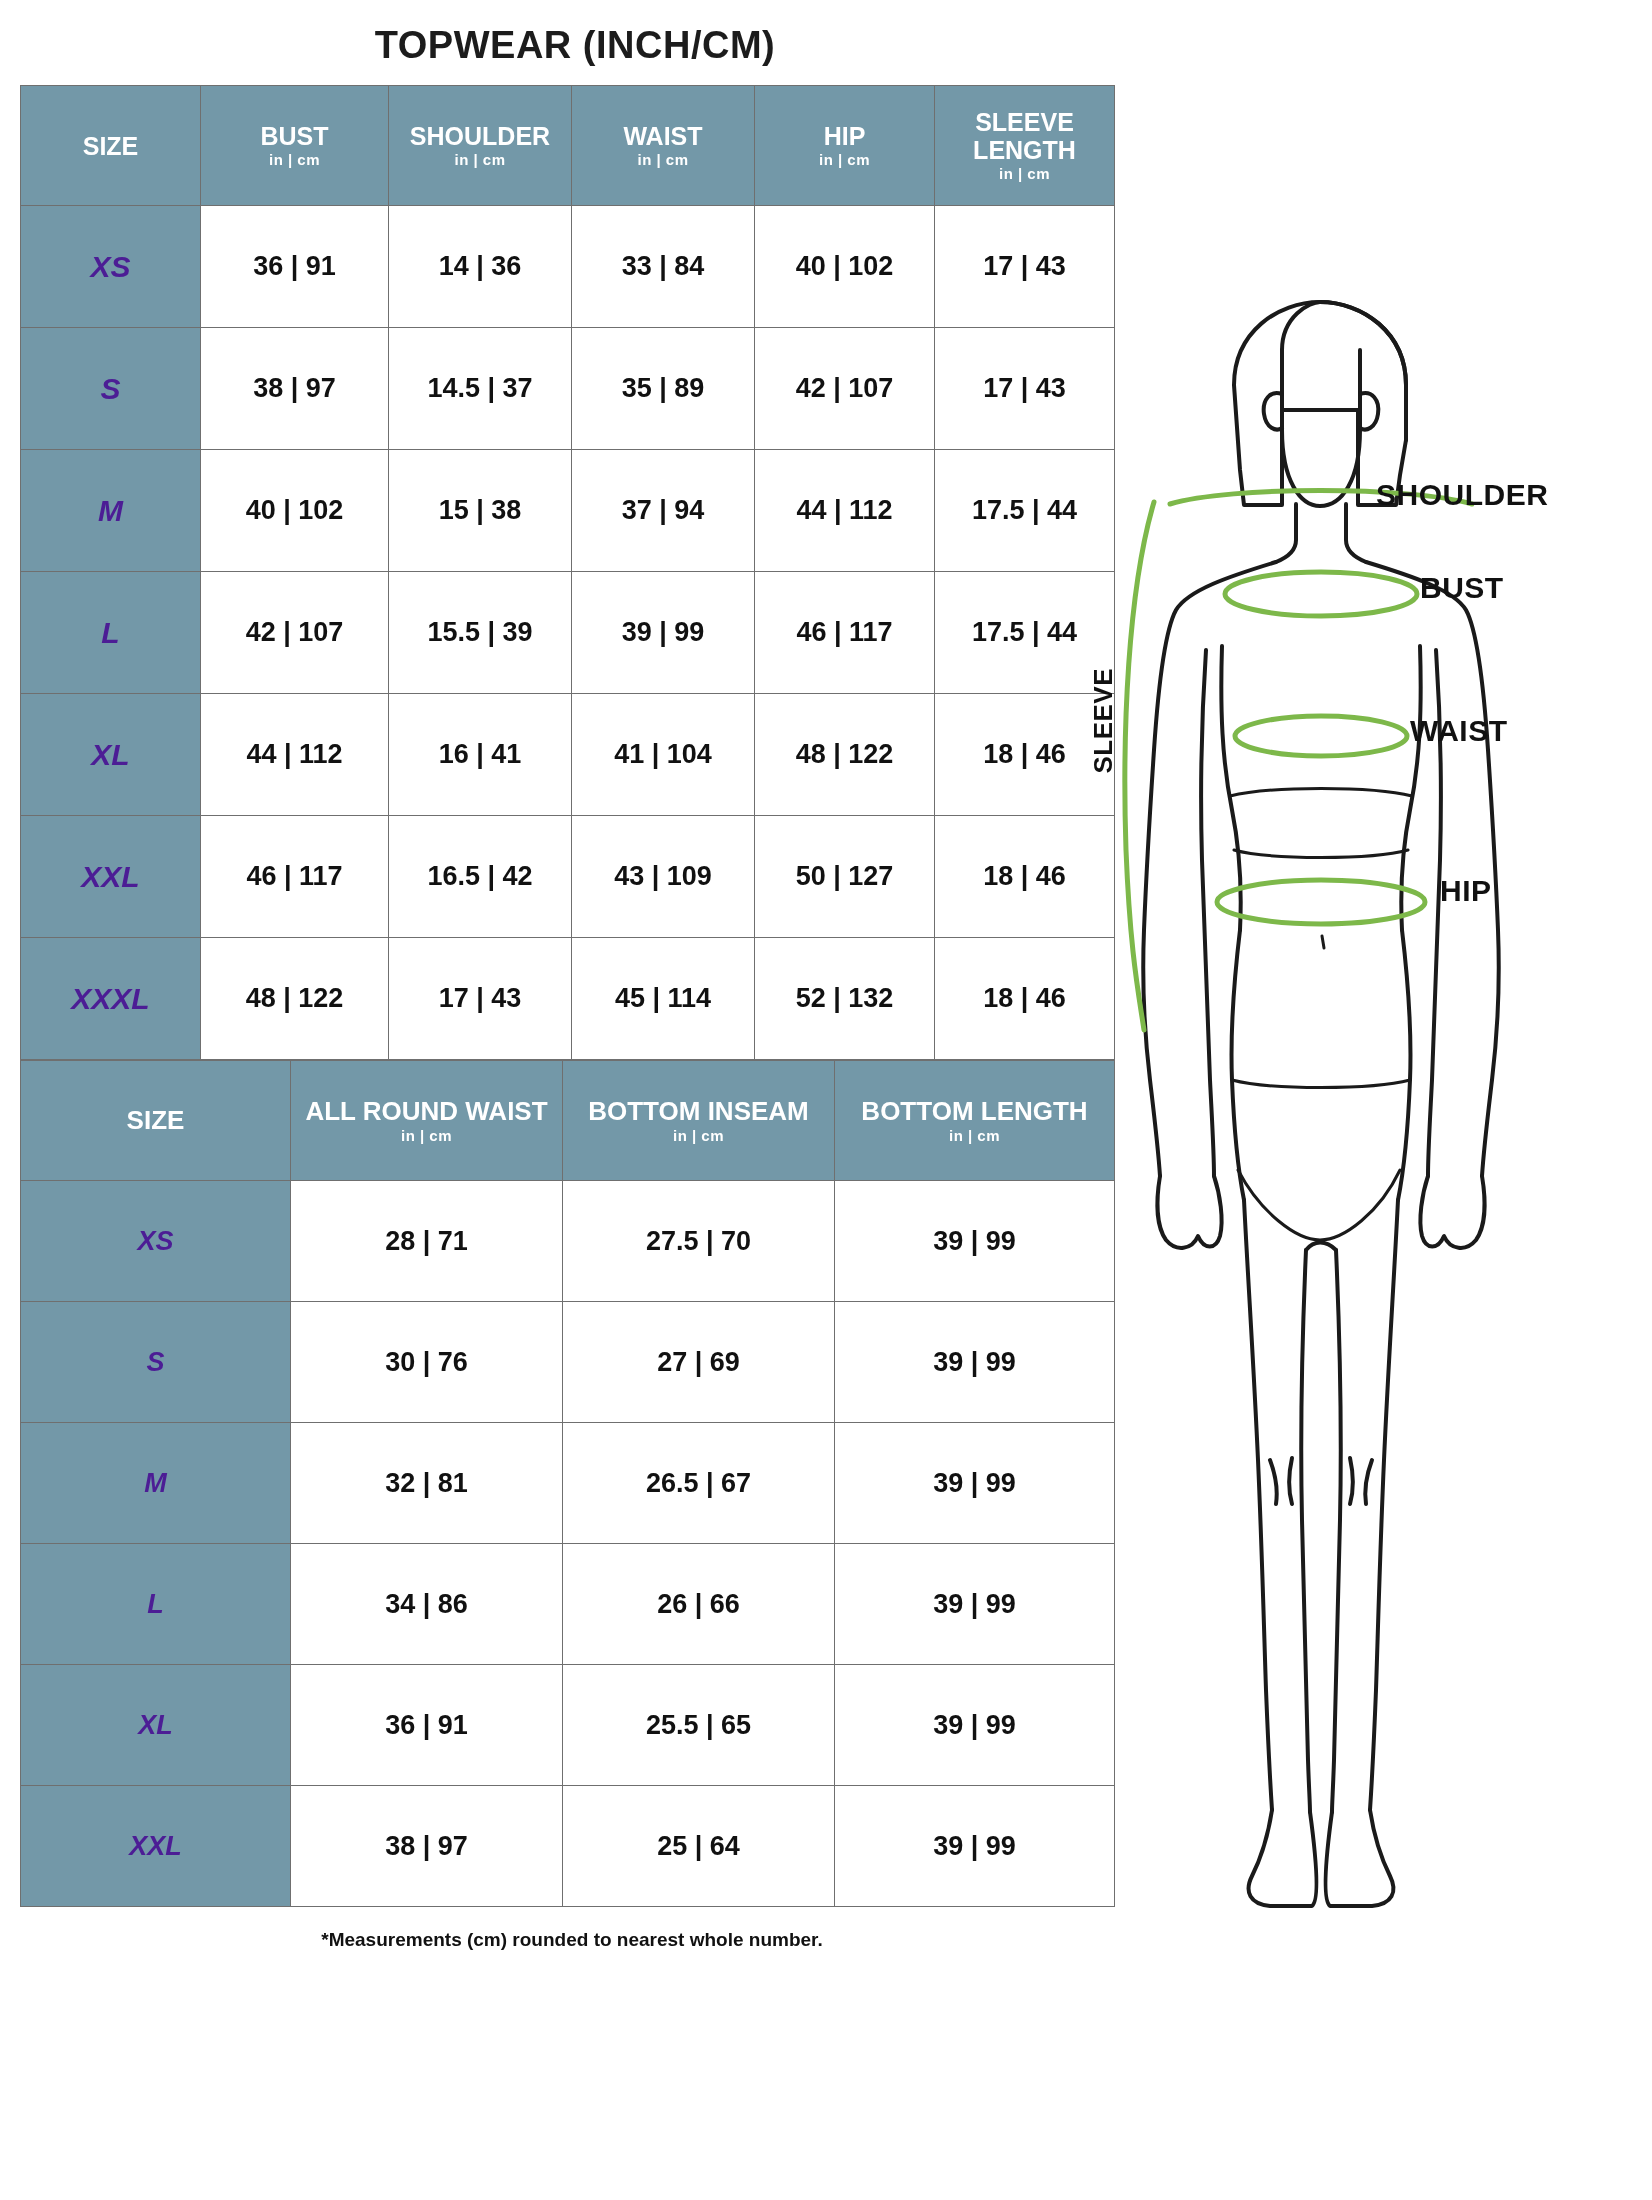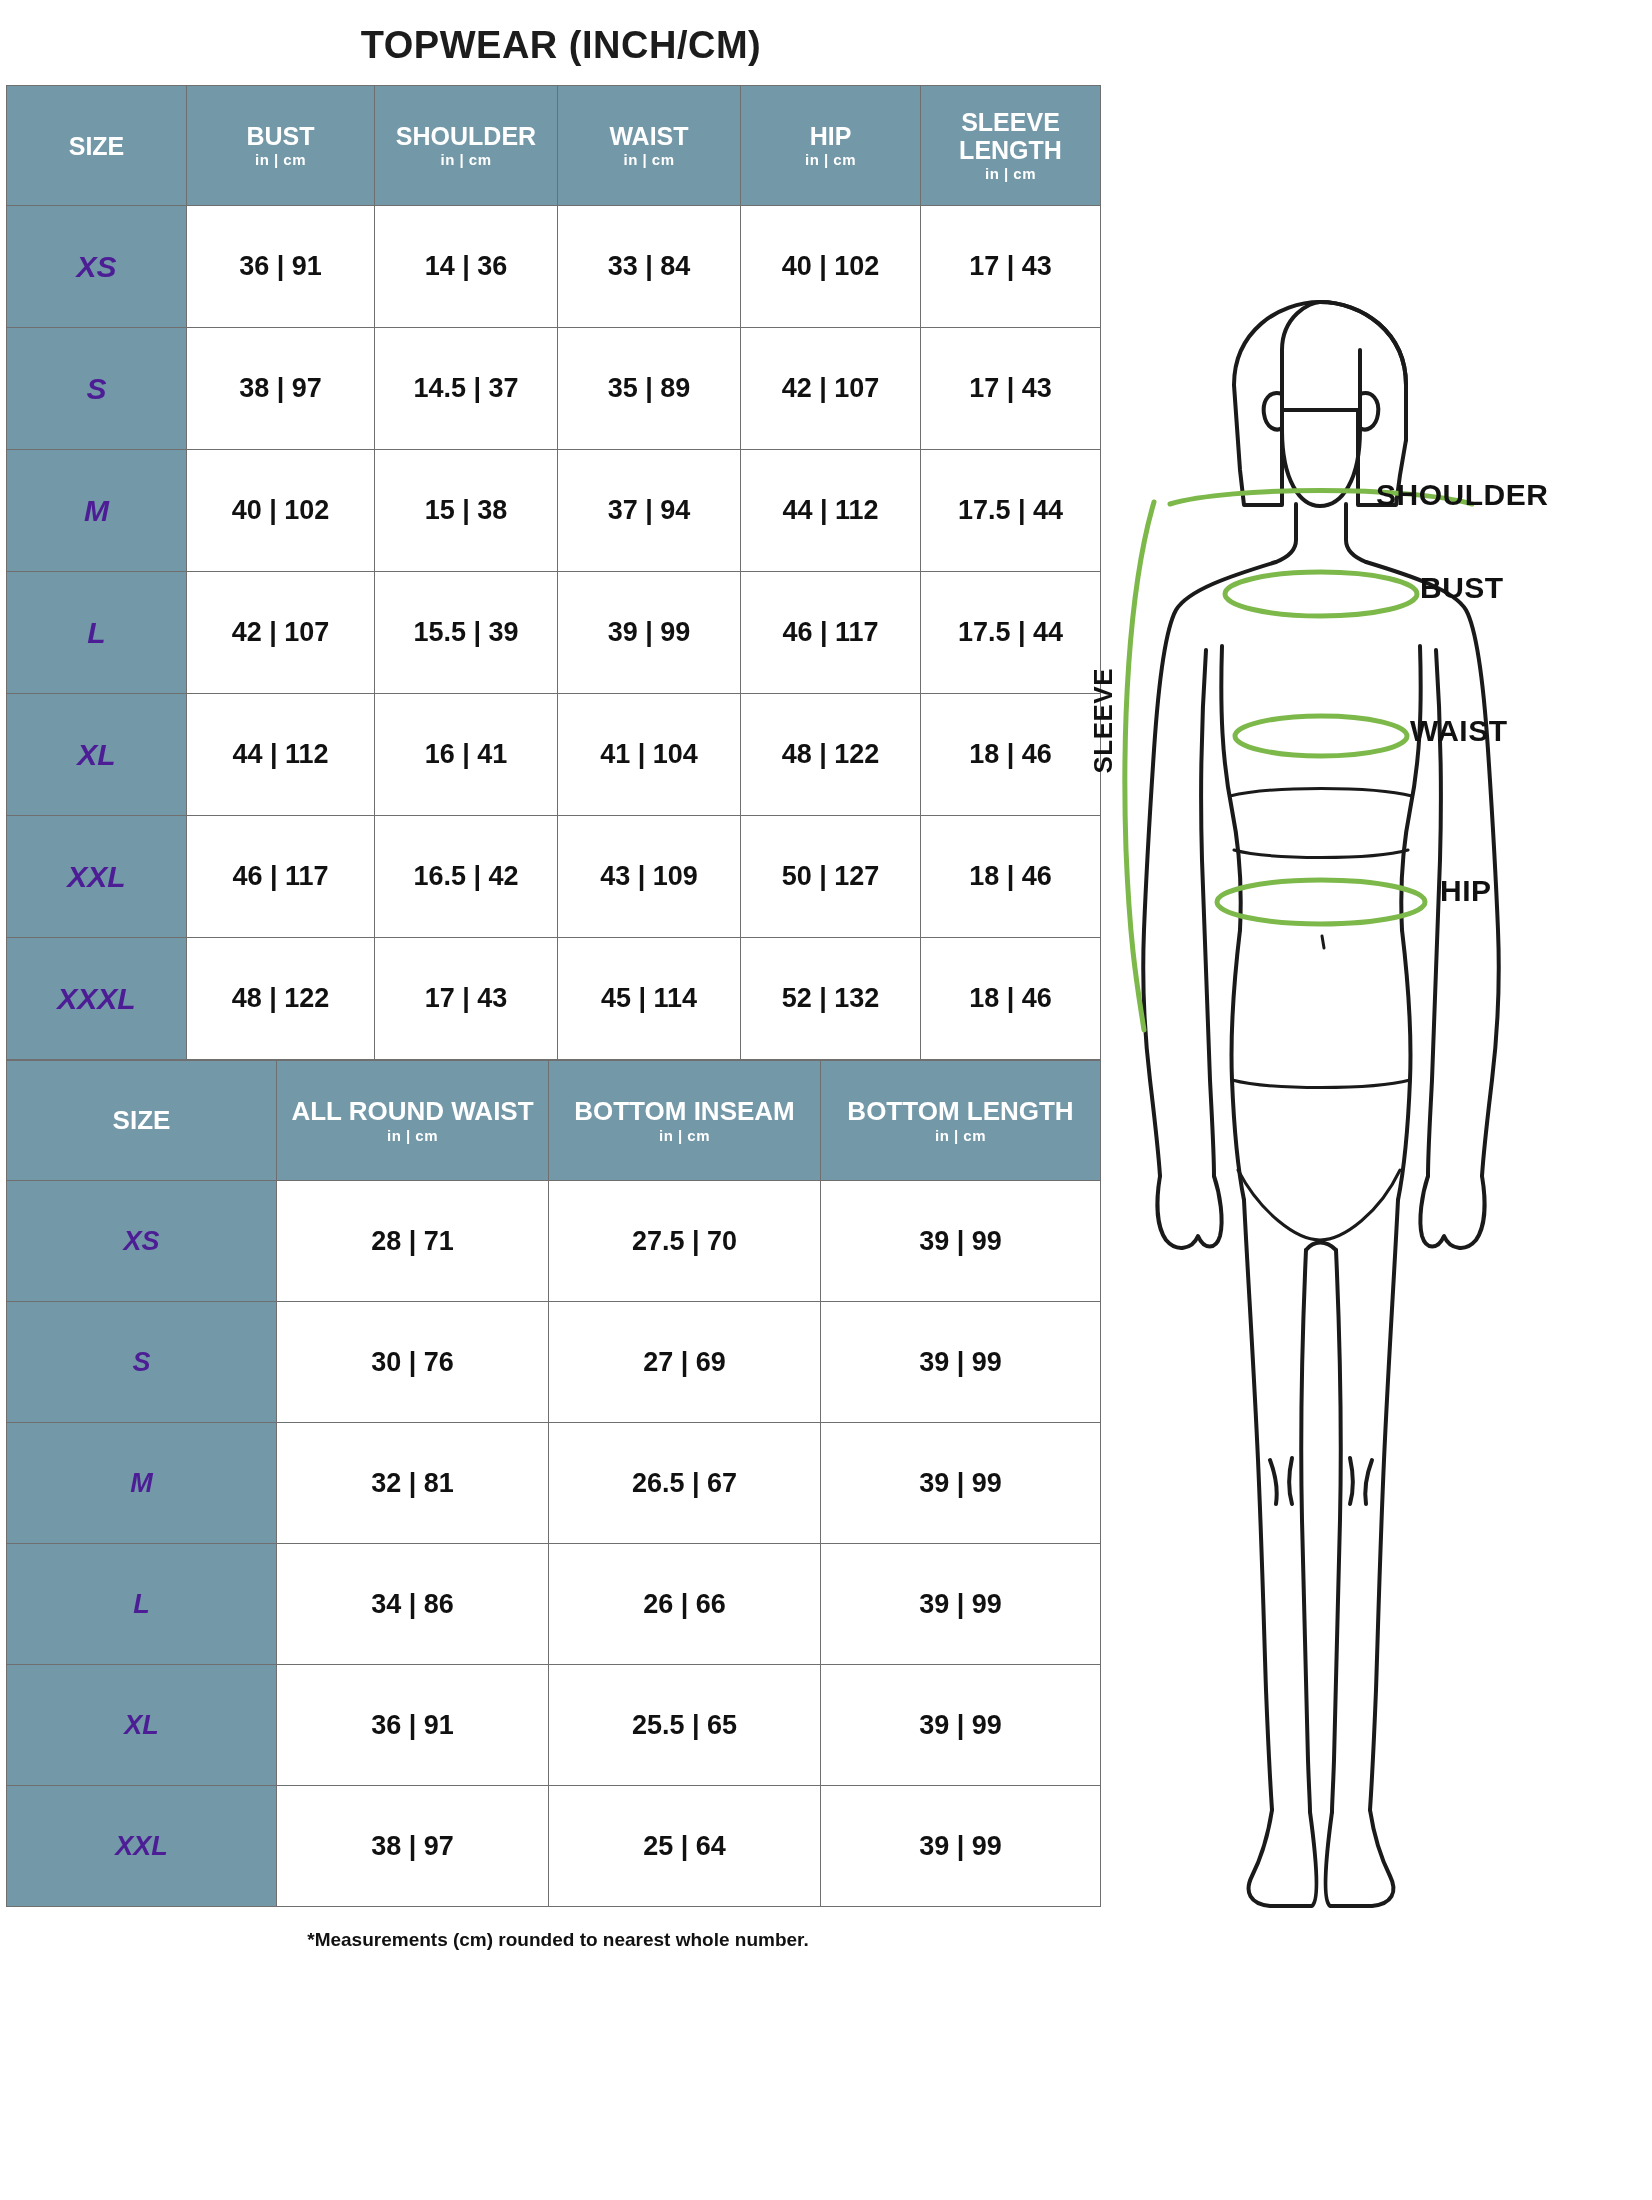--- a/index.html
+++ b/index.html
@@ -11,21 +11,21 @@
     color: #1a1a1a;
   }
   .page {
     position: relative;
     width: 1652px;
     height: 2200px;
     overflow: hidden;
   }
   .left-col {
     position: absolute;
-    left: 2px;
+    left: 16px;
     top: 0px;
     width: 1100px;
   }
   .table-title {
     text-align: center;
     font-size: 38px;
     font-weight: bold;
     letter-spacing: 0.5px;
     color: #1c1c1c;
     margin: 24px 0 18px 0;

